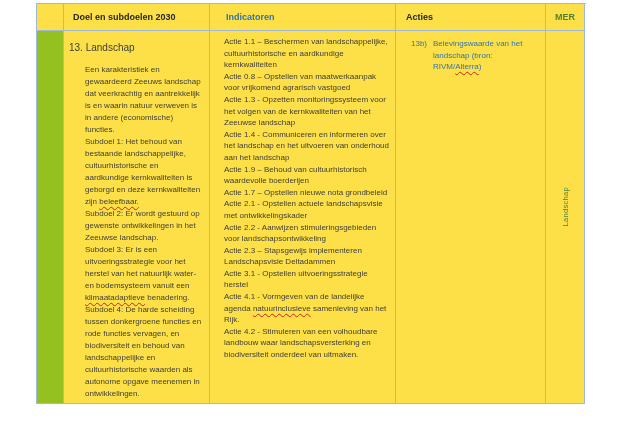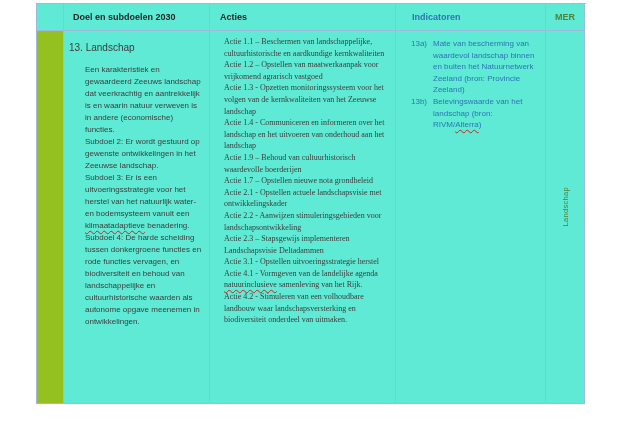--- a/index.html
+++ b/index.html
@@ -26,33 +26,33 @@
     grid-template-rows:27px 373px;
     border-top:1px solid var(--border);
     border-left:1px solid var(--border);
     width:549px;
   }
   .cell{
     box-sizing:border-box;
     border-right:1px solid var(--border);
     border-bottom:1px solid var(--border);
     overflow:hidden;
-    background:#5eead4;
+    background:#fde047;
   }
   .cell.h{
     display:flex;align-items:center;
     font-size:9px;font-weight:bold;color:#262626;
   }
   .h.c2{padding-left:9px;}
   .h.c3{padding-left:10px;}
   .h.c4{padding-left:16px;color:var(--indicator-blue);}
   .h.c5{justify-content:center;color:var(--mer-green);padding-left:0;}
   .accent{background:var(--accent-green);}
   .b.c2{padding:8px 5px 0 5px;}
-  .b.c3{padding:5px 6px 0 14px;font-family:Liberation Serif, serif;}
+  .b.c3{padding:5px 6px 0 14px;}
   .b.c4{padding:7px 5px 0 15px;}
   .b.c5{display:flex;align-items:center;justify-content:center;}
   .title{
     font-size:10px;line-height:14px;
     margin:2px 0 9px 0;color:#3d3d3d;
   }
   .paras,.acties-list{font-size:8px;}
   .b.c2 .para{line-height:12px;margin-left:16px;}
   .b.c3 .para{line-height:11.6px;}
   .ind-item{
@@ -80,60 +80,57 @@
   }
 </style>
 </head>
 <body>
 
 <div class="page">
   <div class="tbl">
 
     <div class="cell h c1"></div>
     <div class="cell h c2">Doel en subdoelen 2030</div>
+    <div class="cell h c4">Indicatoren</div>
     <div class="cell h c3">Acties</div>
-    <div class="cell h c4">Indicatoren</div>
     <div class="cell h c5">MER</div>
 
     <div class="cell b c1 accent"></div>
 
     <div class="cell b c2">
       <div class="title">13. Landschap</div>
       <div class="paras">
           <div class="para"><span>Een karakteristiek en gewaardeerd Zeeuws landschap dat veerkrachtig en aantrekkelijk is en waarin natuur verweven is in andere (economische) functies.</span></div>
+          <div class="para"><span>Subdoel 1: Het behoud van bestaande landschappelijke, cultuurhistorische en aardkundige kernkwaliteiten is geborgd en deze kernkwaliteiten zijn </span><span class="sq">beleefbaar.</span></div>
           <div class="para"><span>Subdoel 2: Er wordt gestuurd op gewenste ontwikkelingen in het Zeeuwse landschap.</span></div>
           <div class="para"><span>Subdoel 3: Er is een uitvoeringsstrategie voor het herstel van het natuurlijk water- en bodemsysteem vanuit een </span><span class="sq">klimaatadaptieve</span><span> benadering.</span></div>
           <div class="para"><span>Subdoel 4: De harde scheiding tussen donkergroene functies en rode functies vervagen, en biodiversiteit en behoud van landschappelijke en cultuurhistorische waarden als autonome opgave meenemen in ontwikkelingen.</span></div>
         </div>
     </div>
 
     <div class="cell b c3">
       <div class="acties-list">
           <div class="para"><span>Actie 1.1 – Beschermen van landschappelijke, cultuurhistorische en aardkundige kernkwaliteiten</span></div>
-          <div class="para"><span>Actie 1.2 – Opstellen van maatwerkaanpak voor vrijkomend agrarisch vastgoed</span></div>
+          <div class="para"><span>Actie 0.8 – Opstellen van maatwerkaanpak voor vrijkomend agrarisch vastgoed</span></div>
           <div class="para"><span>Actie 1.3 - Opzetten monitoringssysteem voor het volgen van de kernkwaliteiten van het Zeeuwse landschap</span></div>
           <div class="para"><span>Actie 1.4 - Communiceren en informeren over het landschap en het uitvoeren van onderhoud aan het landschap</span></div>
           <div class="para"><span>Actie 1.9 – Behoud van cultuurhistorisch waardevolle boerderijen</span></div>
           <div class="para"><span>Actie 1.7 – Opstellen nieuwe nota grondbeleid</span></div>
           <div class="para"><span>Actie 2.1 - Opstellen actuele landschapsvisie met ontwikkelingskader</span></div>
           <div class="para"><span>Actie 2.2 - Aanwijzen stimuleringsgebieden voor landschapsontwikkeling</span></div>
           <div class="para"><span>Actie 2.3 – Stapsgewijs implementeren Landschapsvisie Deltadammen</span></div>
           <div class="para"><span>Actie 3.1 - Opstellen uitvoeringsstrategie herstel</span></div>
           <div class="para"><span>Actie 4.1 - Vormgeven van de landelijke agenda </span><span class="sq">natuurinclusieve</span><span> samenleving van het Rijk.</span></div>
           <div class="para"><span>Actie 4.2 - Stimuleren van een volhoudbare landbouw waar landschapsversterking en biodiversiteit onderdeel van uitmaken.</span></div>
         </div>
     </div>
 
     <div class="cell b c4">
       <div>
           <div class="ind-item">
-            <span class="ind-label">13a)</span>
-            <span class="ind-text"><span>Mate van bescherming van waardevol landschap binnen en buiten het Natuurnetwerk Zeeland (bron: Provincie Zeeland)</span></span>
-          </div>
-          <div class="ind-item">
             <span class="ind-label">13b)</span>
             <span class="ind-text"><span>Belevingswaarde van het landschap (bron: RIVM/</span><span class="sq">Alterra</span><span>)</span></span>
           </div>
         </div>
     </div>
 
     <div class="cell b c5">
       <div class="vert">Landschap</div>
     </div>
 

